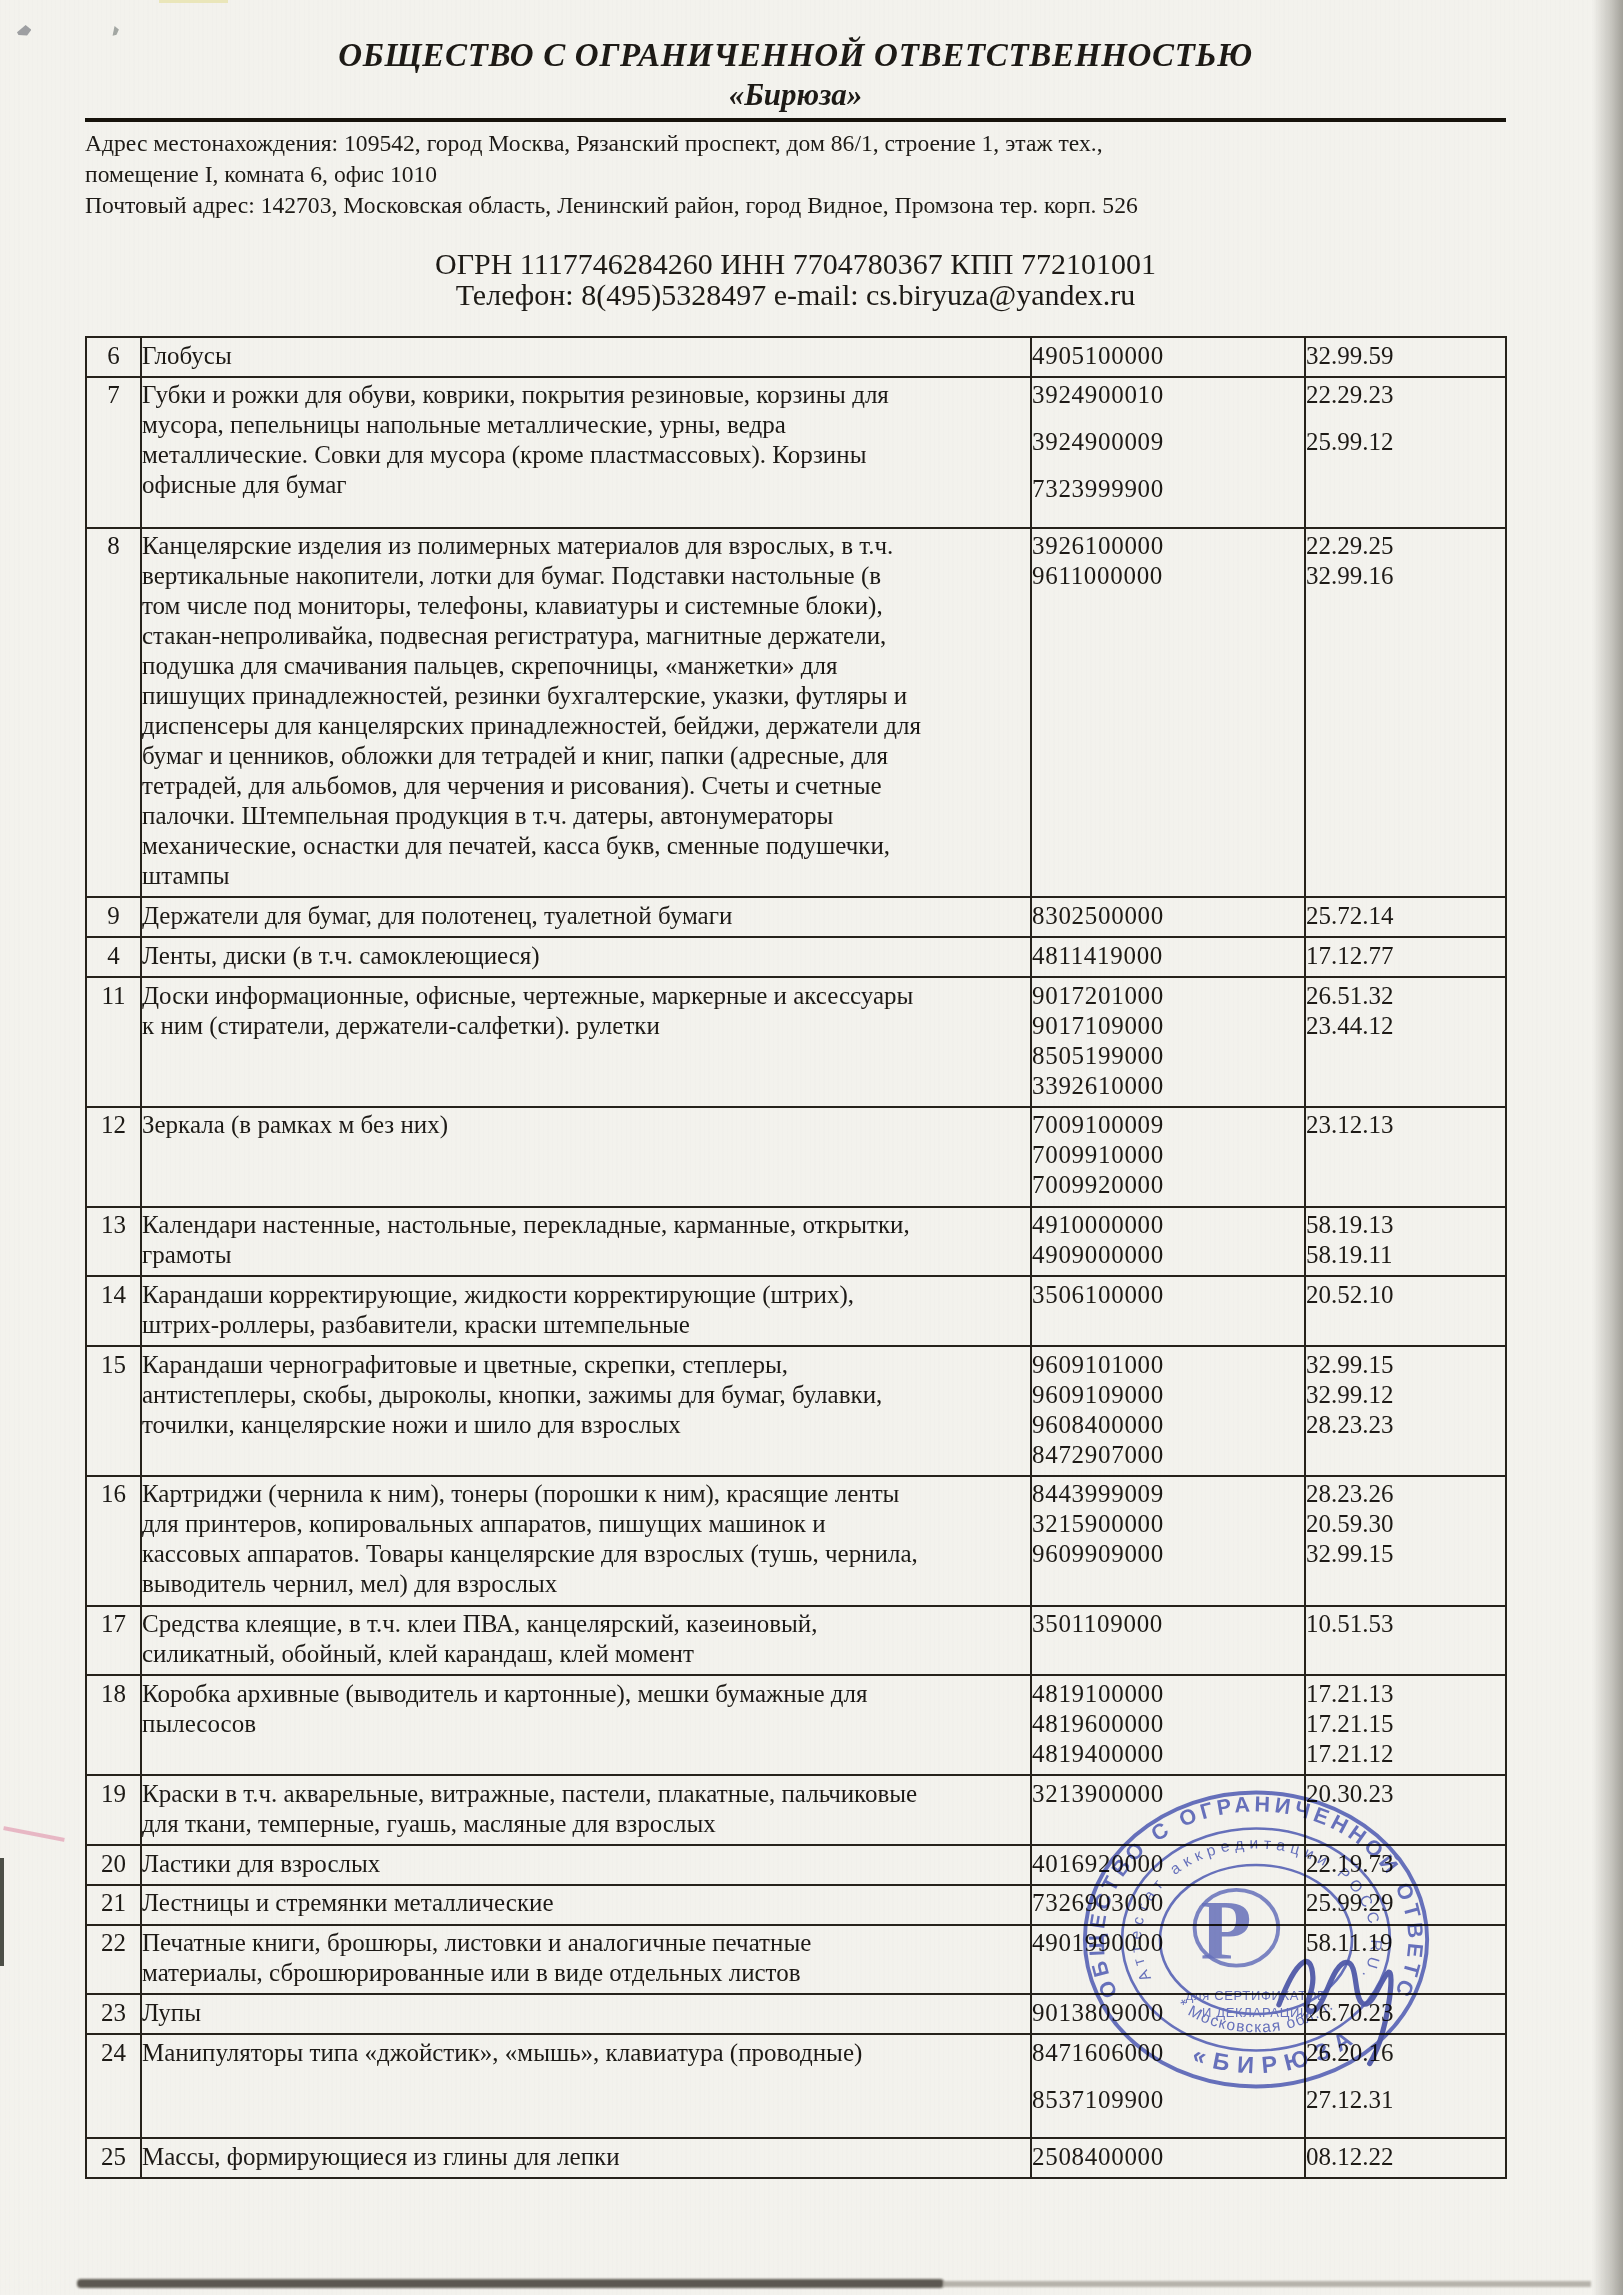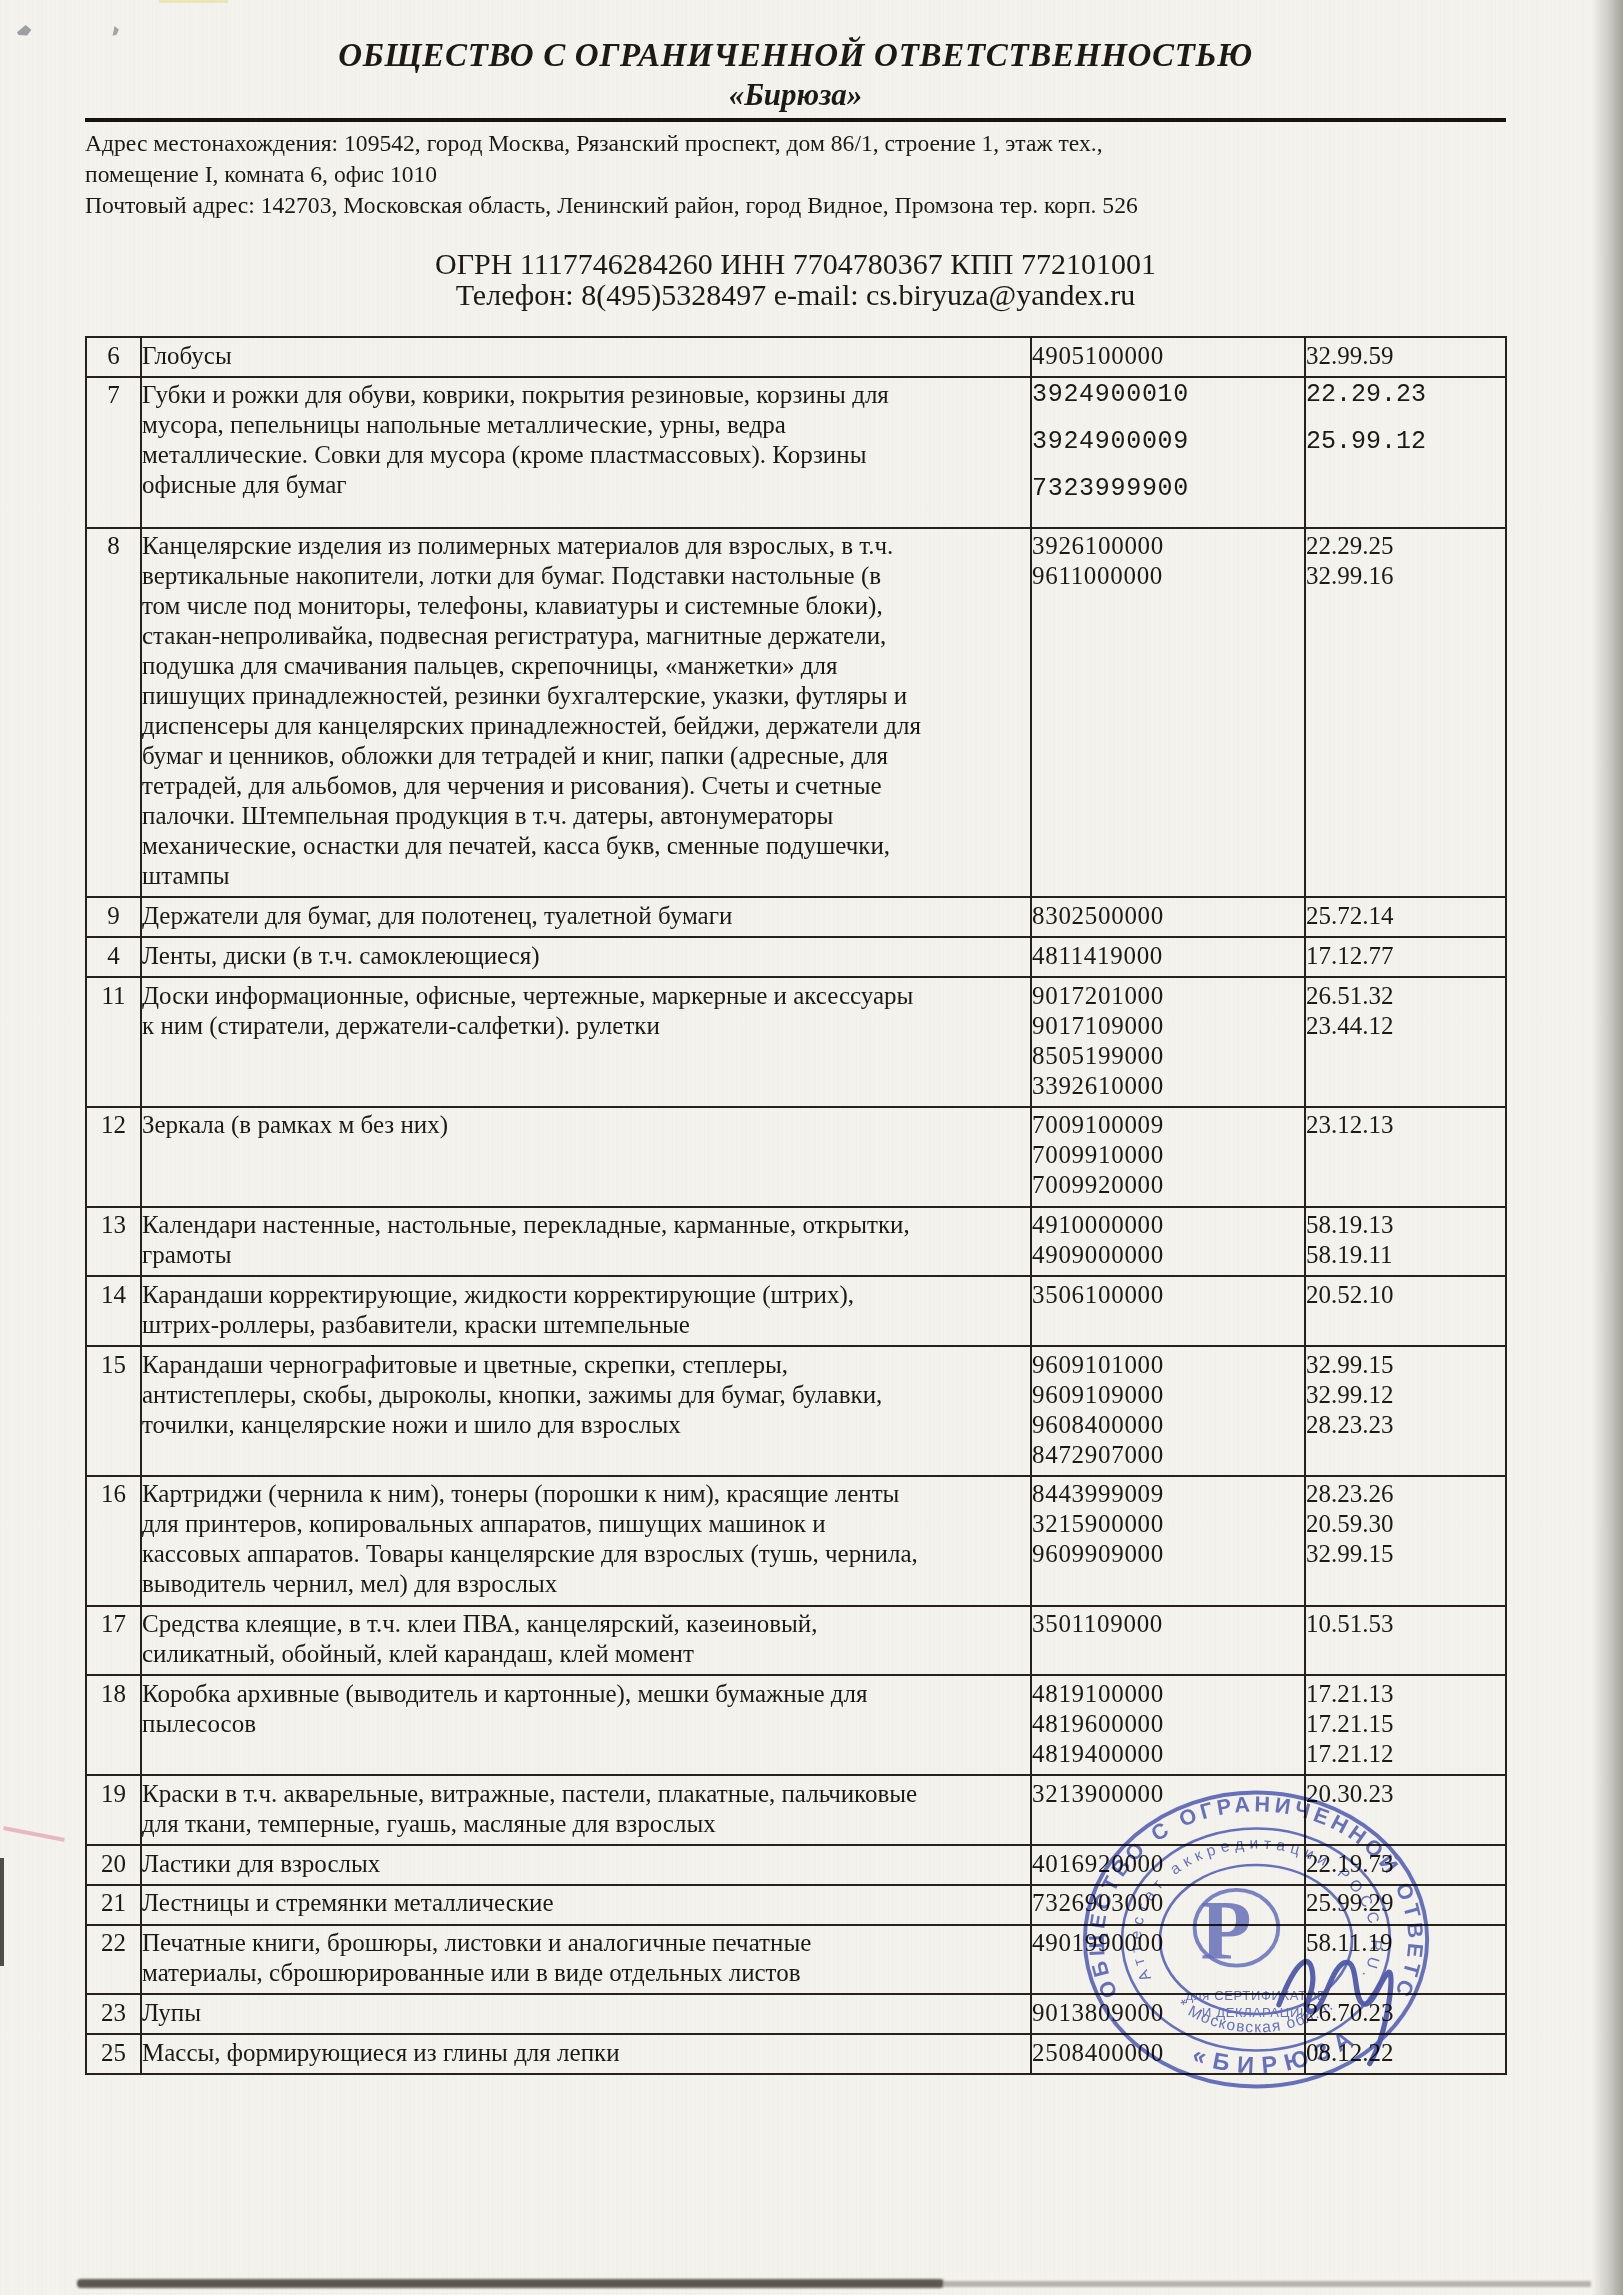--- a/index.html
+++ b/index.html
@@ -18,21 +18,21 @@
   table.products{margin-top:26px;border-collapse:collapse;width:1421px;table-layout:fixed;}
   table.products td{
     border:2px solid #26221b;border-top-width:2.6px;border-bottom-width:2.6px;
     vertical-align:top;font-size:25px;line-height:30px;padding:2.6px 0 5.2px 0;
   }
   td.num{text-align:center;}
   td.desc{padding-left:11.8px;padding-right:6.5px;white-space:pre-line;}
   td.codes{padding-left:30px;letter-spacing:0.7px;}
   td.okpd{padding-left:46px;}
   .cl{height:30px;}
-  tr.spread .cl{height:47px;font-family:Liberation Mono, monospace;}
+  tr.spread .cl{height:47px;}
   
   .stamp{position:absolute;left:1076px;top:1786px;width:360px;height:307px;opacity:.82;mix-blend-mode:multiply;}
   
   .scan-right-shadow{position:absolute;right:0;top:0;width:31px;height:2295px;
     background:linear-gradient(to right, rgba(150,148,140,0), rgba(148,146,138,.45) 60%, rgba(118,116,108,.65));}
   .scan-bottom-dark{position:absolute;left:77px;top:2279px;width:867px;height:8.5px;background:#504c44;filter:blur(1px);opacity:.92;border-radius:3.9px;}
   .scan-bottom-light{position:absolute;left:943px;top:2281px;width:648px;height:5.9px;background:#a8a49b;filter:blur(1px);opacity:.8;}
   .pencil-mark-1{position:absolute;left:17px;top:25px;width:14.4px;height:10.5px;background:#8e9094;clip-path:polygon(0 70%,60% 0,100% 45%,70% 100%,10% 95%);opacity:.85;}
   .pencil-mark-2{position:absolute;left:111px;top:26px;width:7.9px;height:9.8px;background:#8f9390;clip-path:polygon(20% 100%,45% 0,100% 35%,70% 90%);opacity:.8;}
   .yellow-top-streak{position:absolute;left:159px;top:0;width:69px;height:3.3px;background:#e9e4b4;opacity:.9;}
@@ -286,20 +286,32 @@
           </td>
         </tr>
         <tr>
           <td class="num">23</td>
           <td class="desc">Лупы</td>
           <td class="codes">
             <div class="cl">9013809000</div>
           </td>
           <td class="okpd">
             <div class="cl">26.70.23</div>
+          </td>
+        </tr>
+        <tr class="spread">
+          <td class="num">24</td>
+          <td class="desc">Манипуляторы типа «джойстик», «мышь», клавиатура (проводные)</td>
+          <td class="codes">
+            <div class="cl">8471606000</div>
+            <div class="cl">8537109900</div>
+          </td>
+          <td class="okpd">
+            <div class="cl">26.20.16</div>
+            <div class="cl">27.12.31</div>
           </td>
         </tr>
         <tr>
           <td class="num">25</td>
           <td class="desc">Массы, формирующиеся из глины для лепки</td>
           <td class="codes">
             <div class="cl">2508400000</div>
           </td>
           <td class="okpd">
             <div class="cl">08.12.22</div>

